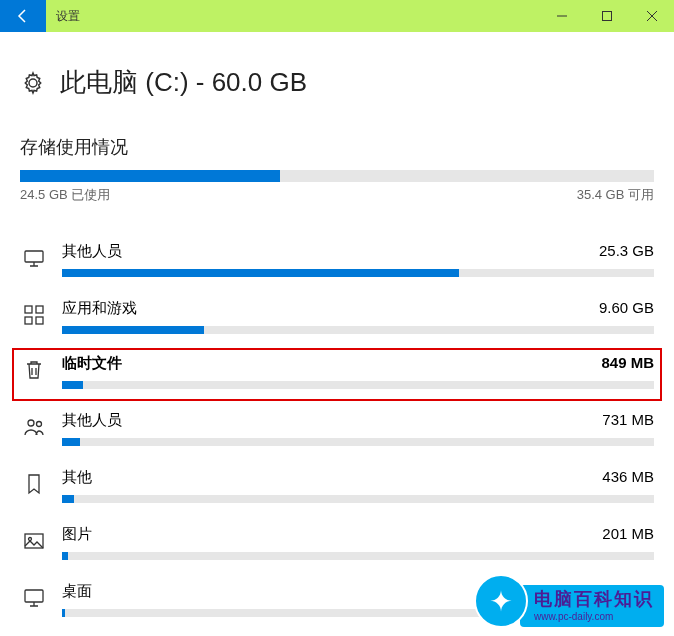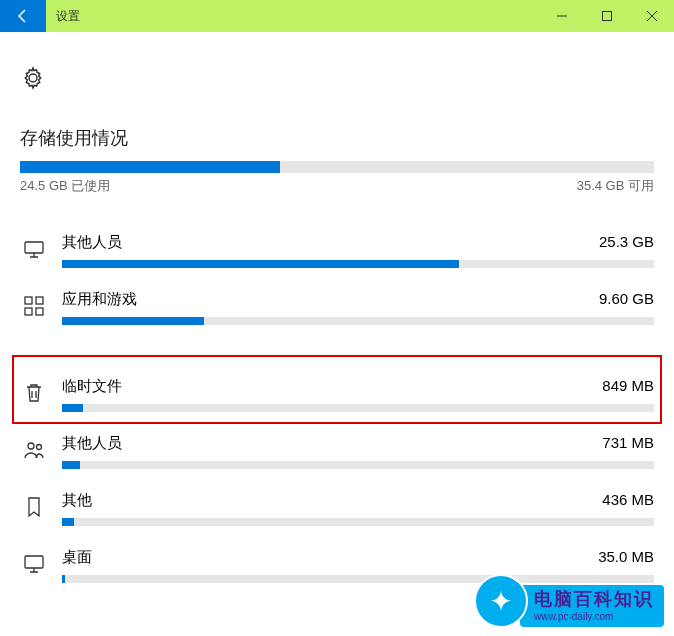--- a/index.html
+++ b/index.html
@@ -27,21 +27,21 @@
   .category-list { }
   .category { display: flex; align-items: flex-start; padding: 8px 0 14px 0; }
   .cat-icon { width: 28px; height: 28px; margin-right: 14px; margin-top: 2px; display: flex; align-items: center; justify-content: center; color: #333; flex-shrink: 0;}
   .cat-body { flex: 1; }
   .cat-row1 { display: flex; justify-content: space-between; align-items: baseline; margin-bottom: 8px;}
   .cat-label { font-size: 15px; color: #000; }
   .cat-size { font-size: 15px; color: #000; }
   .cat-bar { height: 8px; background: #e6e6e6; position: relative; }
   .cat-bar-fill { height: 100%; background: #0078d7; }
   
-  .highlighted { border: 2px solid #d00; padding: 20px 6px 10px 6px; margin: 16px -8px 2px -8px;}
+  .highlighted { border: 2px solid #d00; padding: 4px 6px 10px 6px; margin: 0px -8px 2px -8px; font-weight: bold;}
   
   .watermark { position: absolute; bottom: 8px; right: 10px; display: flex; align-items: center; }
   .wm-circle { width: 54px; height: 54px; border-radius: 50%; background: #00aeef; border: 2px solid #fff; display: flex; align-items: center; justify-content: center; font-size: 28px; color: #fff; margin-right: -8px; z-index: 2;}
   .wm-bar { background: #00aeef; color: #4c1d95; padding: 4px 10px 4px 14px; border-radius: 4px; font-size: 13px; line-height: 1.2; margin-top: 10px;}
   .wm-bar .line1 { font-size: 18px; font-weight: bold; letter-spacing: 2px; }
   .wm-bar .line2 { font-size: 10px; }
 </style>
 </head>
 <body>
 
@@ -71,20 +71,21 @@
   </div>
 </div>
 
 <div class="content">
   <div class="header-row">
     <span class="gear-icon">
       <svg width="24" height="24" viewBox="0 0 24 24">
           <path fill="none" stroke="#333" stroke-width="1.5" d="M12 8a4 4 0 100 8 4 4 0 000-8z M12 2l1 2.5 2.6-.6 .6 2.6 2.5 1-1 2.5 2 2-2 2 1 2.5-2.5 1-.6 2.6-2.6-.6-1 2.5-1-2.5-2.6.6-.6-2.6-2.5-1 1-2.5-2-2 2-2-1-2.5 2.5-1 .6-2.6 2.6.6z"></path>
         </svg>
     </span>
+    <h1 class="page-title">此电脑 (C:) - 60.0 GB</h1>
   </div>
 
   <h2 class="section-title">存储使用情况</h2>
 
   <div class="main-storage">
     <div class="main-bar">
       <div class="main-bar-fill" id="main-fill" style="width: 41%;"></div>
     </div>
     <div class="main-labels">
       <span>24.5 GB 已使用</span>
@@ -175,20 +176,38 @@
             <span class="cat-size">436 MB</span>
           </div>
           <div class="cat-bar">
             <div class="cat-bar-fill" style="width:2%"></div>
           </div>
         </div>
       </div>
       <div class="category">
         <div class="cat-icon">
           <svg width="24" height="24" viewBox="0 0 24 24">
+            <rect x="3" y="5" width="18" height="14" stroke="#333" stroke-width="1.3" fill="none"></rect>
+            <circle cx="8" cy="10" r="1.5" stroke="#333" stroke-width="1.3" fill="none"></circle>
+            <path d="M3 17l5-5 4 4 3-3 6 6" stroke="#333" stroke-width="1.3" fill="none"></path>
+          </svg>
+        </div>
+        <div class="cat-body">
+          <div class="cat-row1">
+            <span class="cat-label">图片</span>
+            <span class="cat-size">201 MB</span>
+          </div>
+          <div class="cat-bar">
+            <div class="cat-bar-fill" style="width:1%"></div>
+          </div>
+        </div>
+      </div>
+      <div class="category">
+        <div class="cat-icon">
+          <svg width="24" height="24" viewBox="0 0 24 24">
             <rect x="3" y="4" width="18" height="12" rx="1" stroke="#333" stroke-width="1.3" fill="none"></rect>
             <path d="M8 20h8 M12 16v4" stroke="#333" stroke-width="1.3" fill="none"></path>
           </svg>
         </div>
         <div class="cat-body">
           <div class="cat-row1">
             <span class="cat-label">桌面</span>
             <span class="cat-size">35.0 MB</span>
           </div>
           <div class="cat-bar">

